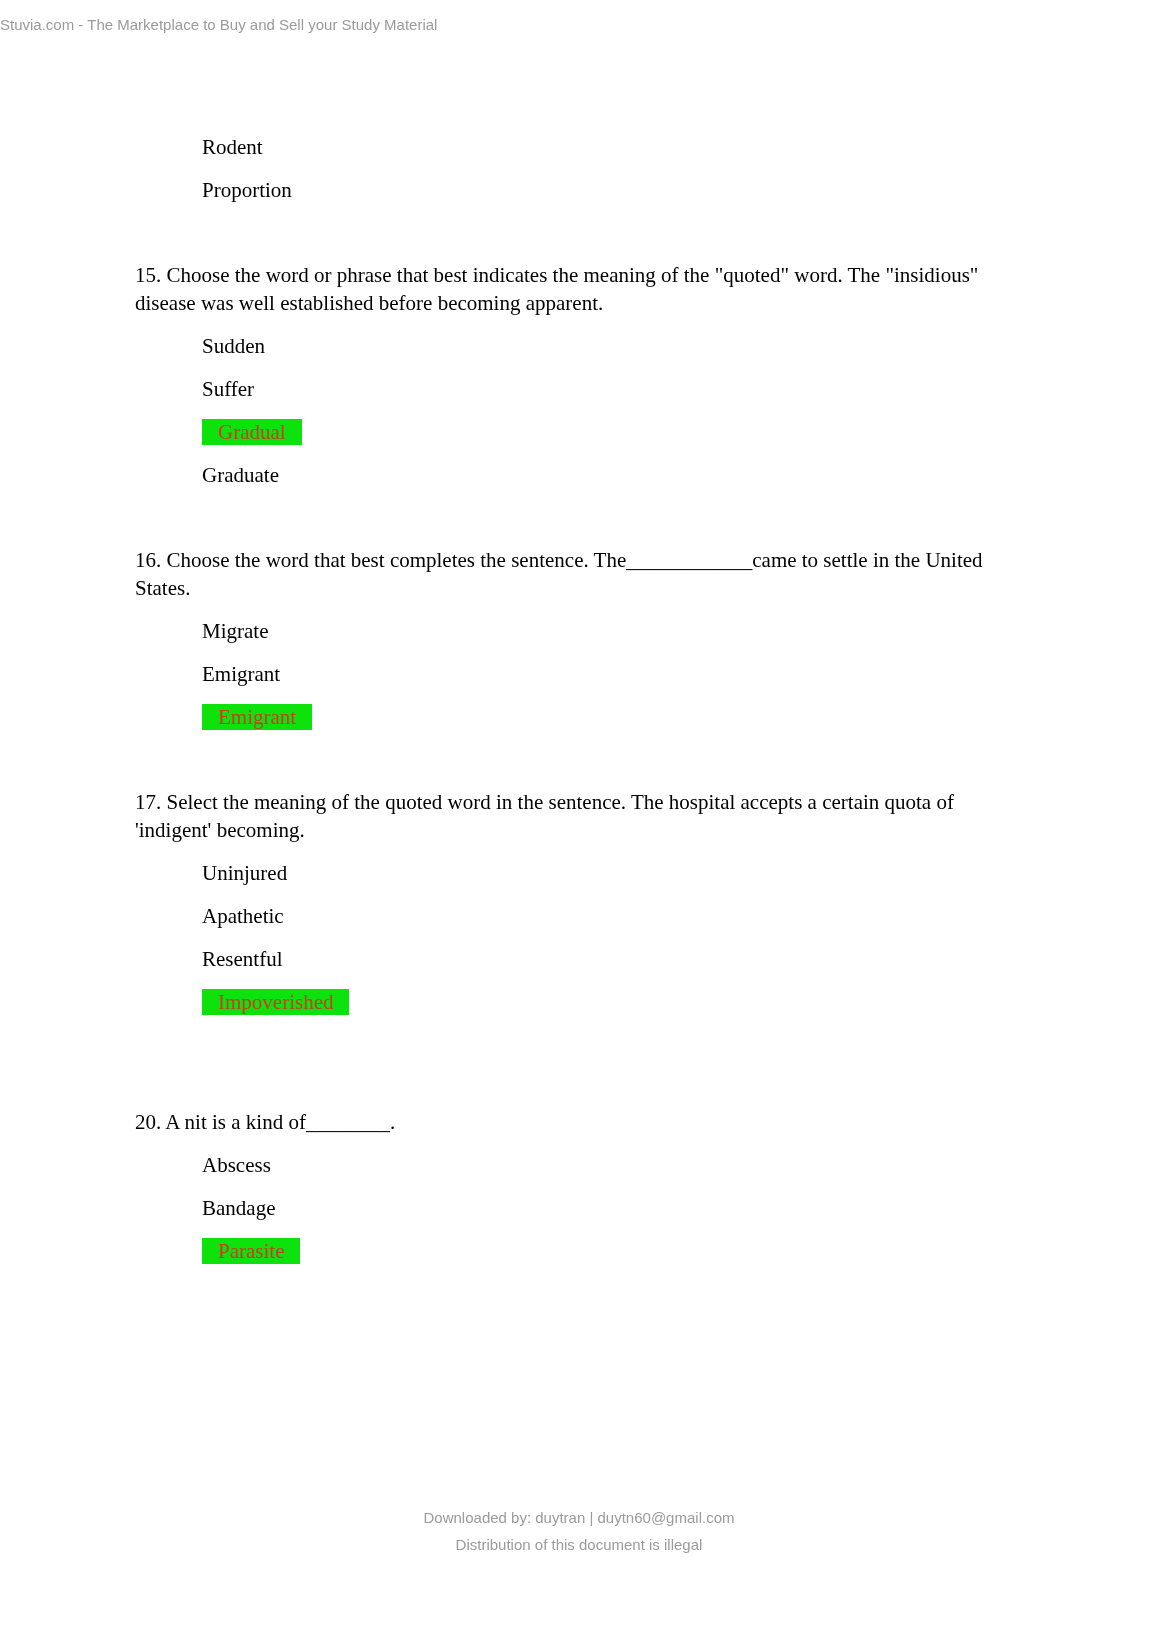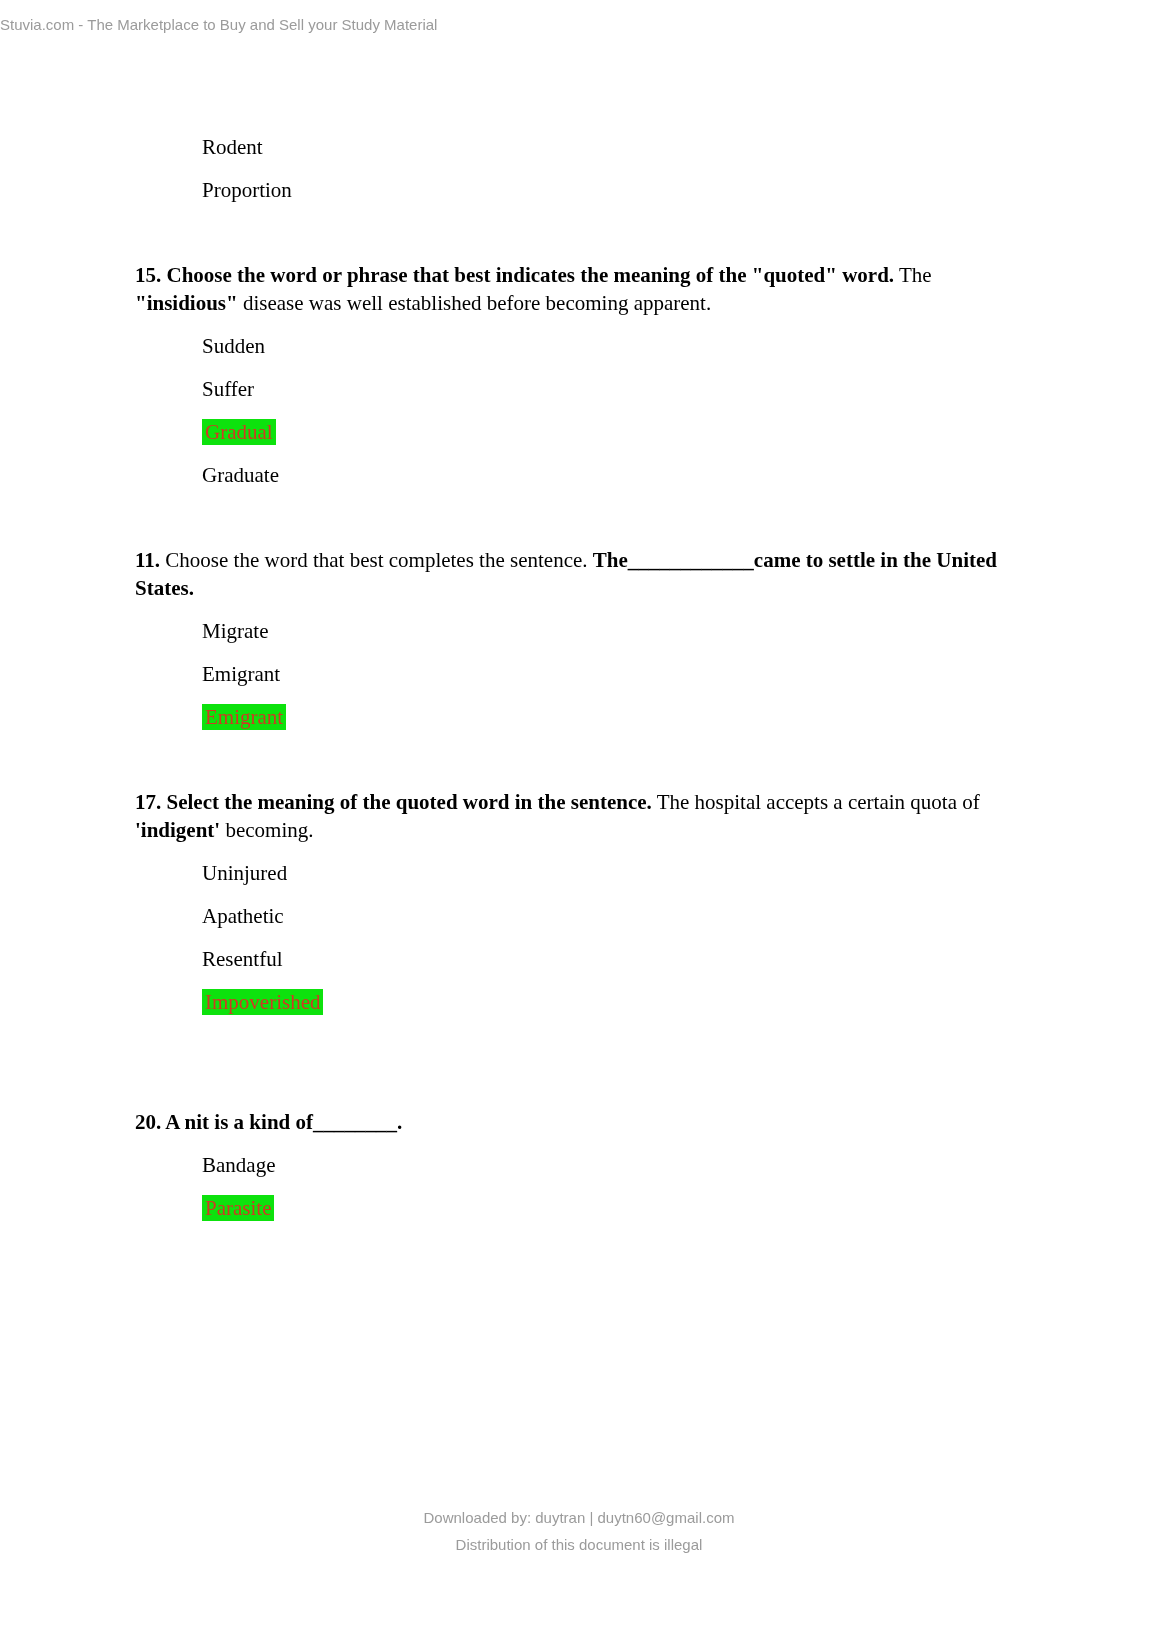--- a/index.html
+++ b/index.html
@@ -26,27 +26,27 @@
     position: absolute;
     top: 104px;
     left: 135px;
     width: 892px;
     padding-top: 14px;
     font-size: 21px;
     line-height: 28px;
   }
   .question-block { margin-top: 57px; }
   .question-block:last-child { margin-top: 92px; }
-  .question-text .bold { font-weight: bold; }
+  .question-text .bold { font-weight: normal; }
   .options { margin-top: 4px; }
   .option { margin: 15px 0; padding-left: 67px; }
   .option .highlight {
     background: var(--highlight-background, #0de20d);
     color: var(--highlight-text, #cf3a23);
-    padding: 1px 3px;
+    padding: 1px 16px;
   }
   .page-footer {
     position: absolute;
     left: 0;
     bottom: 80px;
     width: 100%;
     text-align: center;
     font-family: "Liberation Sans", sans-serif;
     font-size: 15px;
     line-height: 27px;
@@ -67,39 +67,40 @@
       <div class="question-block">
         <p class="question-text"><span class="bold">15. Choose the word or phrase that best indicates the meaning of the "quoted" word.</span><span> The </span><span class="bold">"insidious"</span><span> disease was well established before becoming apparent.</span></p>
         <div class="options">
           <div class="option"><span>Sudden</span></div>
           <div class="option"><span>Suffer</span></div>
           <div class="option"><span class="highlight">Gradual</span></div>
           <div class="option"><span>Graduate</span></div>
         </div>
       </div>
       <div class="question-block">
-        <p class="question-text"><span class="bold">11.</span><span> Choose the word that best completes the sentence. </span><span class="bold">The____________came to settle in the United States.</span></p>
+        <p class="question-text"><span class="bold">16.</span><span> Choose the word that best completes the sentence. </span><span class="bold">The____________came to settle in the United States.</span></p>
         <div class="options">
           <div class="option"><span>Migrate</span></div>
           <div class="option"><span>Emigrant</span></div>
           <div class="option"><span class="highlight">Emigrant</span></div>
         </div>
       </div>
       <div class="question-block">
         <p class="question-text"><span class="bold">17. Select the meaning of the quoted word in the sentence.</span><span> The hospital accepts a certain quota of </span><span class="bold">'indigent'</span><span> becoming.</span></p>
         <div class="options">
           <div class="option"><span>Uninjured</span></div>
           <div class="option"><span>Apathetic</span></div>
           <div class="option"><span>Resentful</span></div>
           <div class="option"><span class="highlight">Impoverished</span></div>
         </div>
       </div>
       <div class="question-block">
         <p class="question-text"><span class="bold">20. A nit is a kind of________.</span></p>
         <div class="options">
+          <div class="option"><span>Abscess</span></div>
           <div class="option"><span>Bandage</span></div>
           <div class="option"><span class="highlight">Parasite</span></div>
         </div>
       </div>
     </div>
 </div>
 
 <div class="page-footer">
   <div>Downloaded by: duytran | duytn60@gmail.com</div>
   <div>Distribution of this document is illegal</div>

